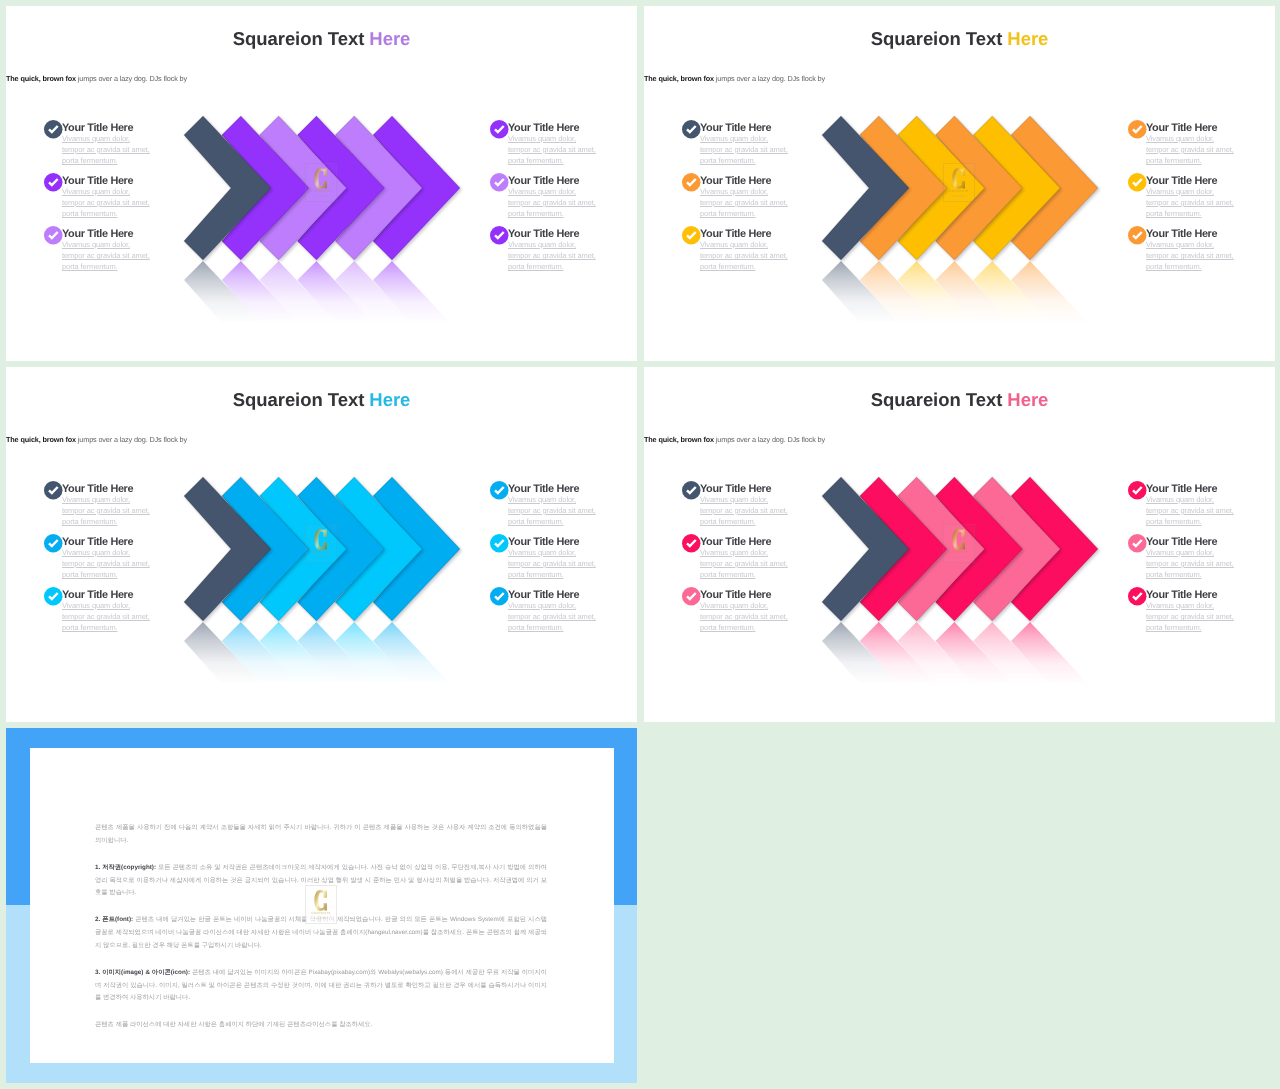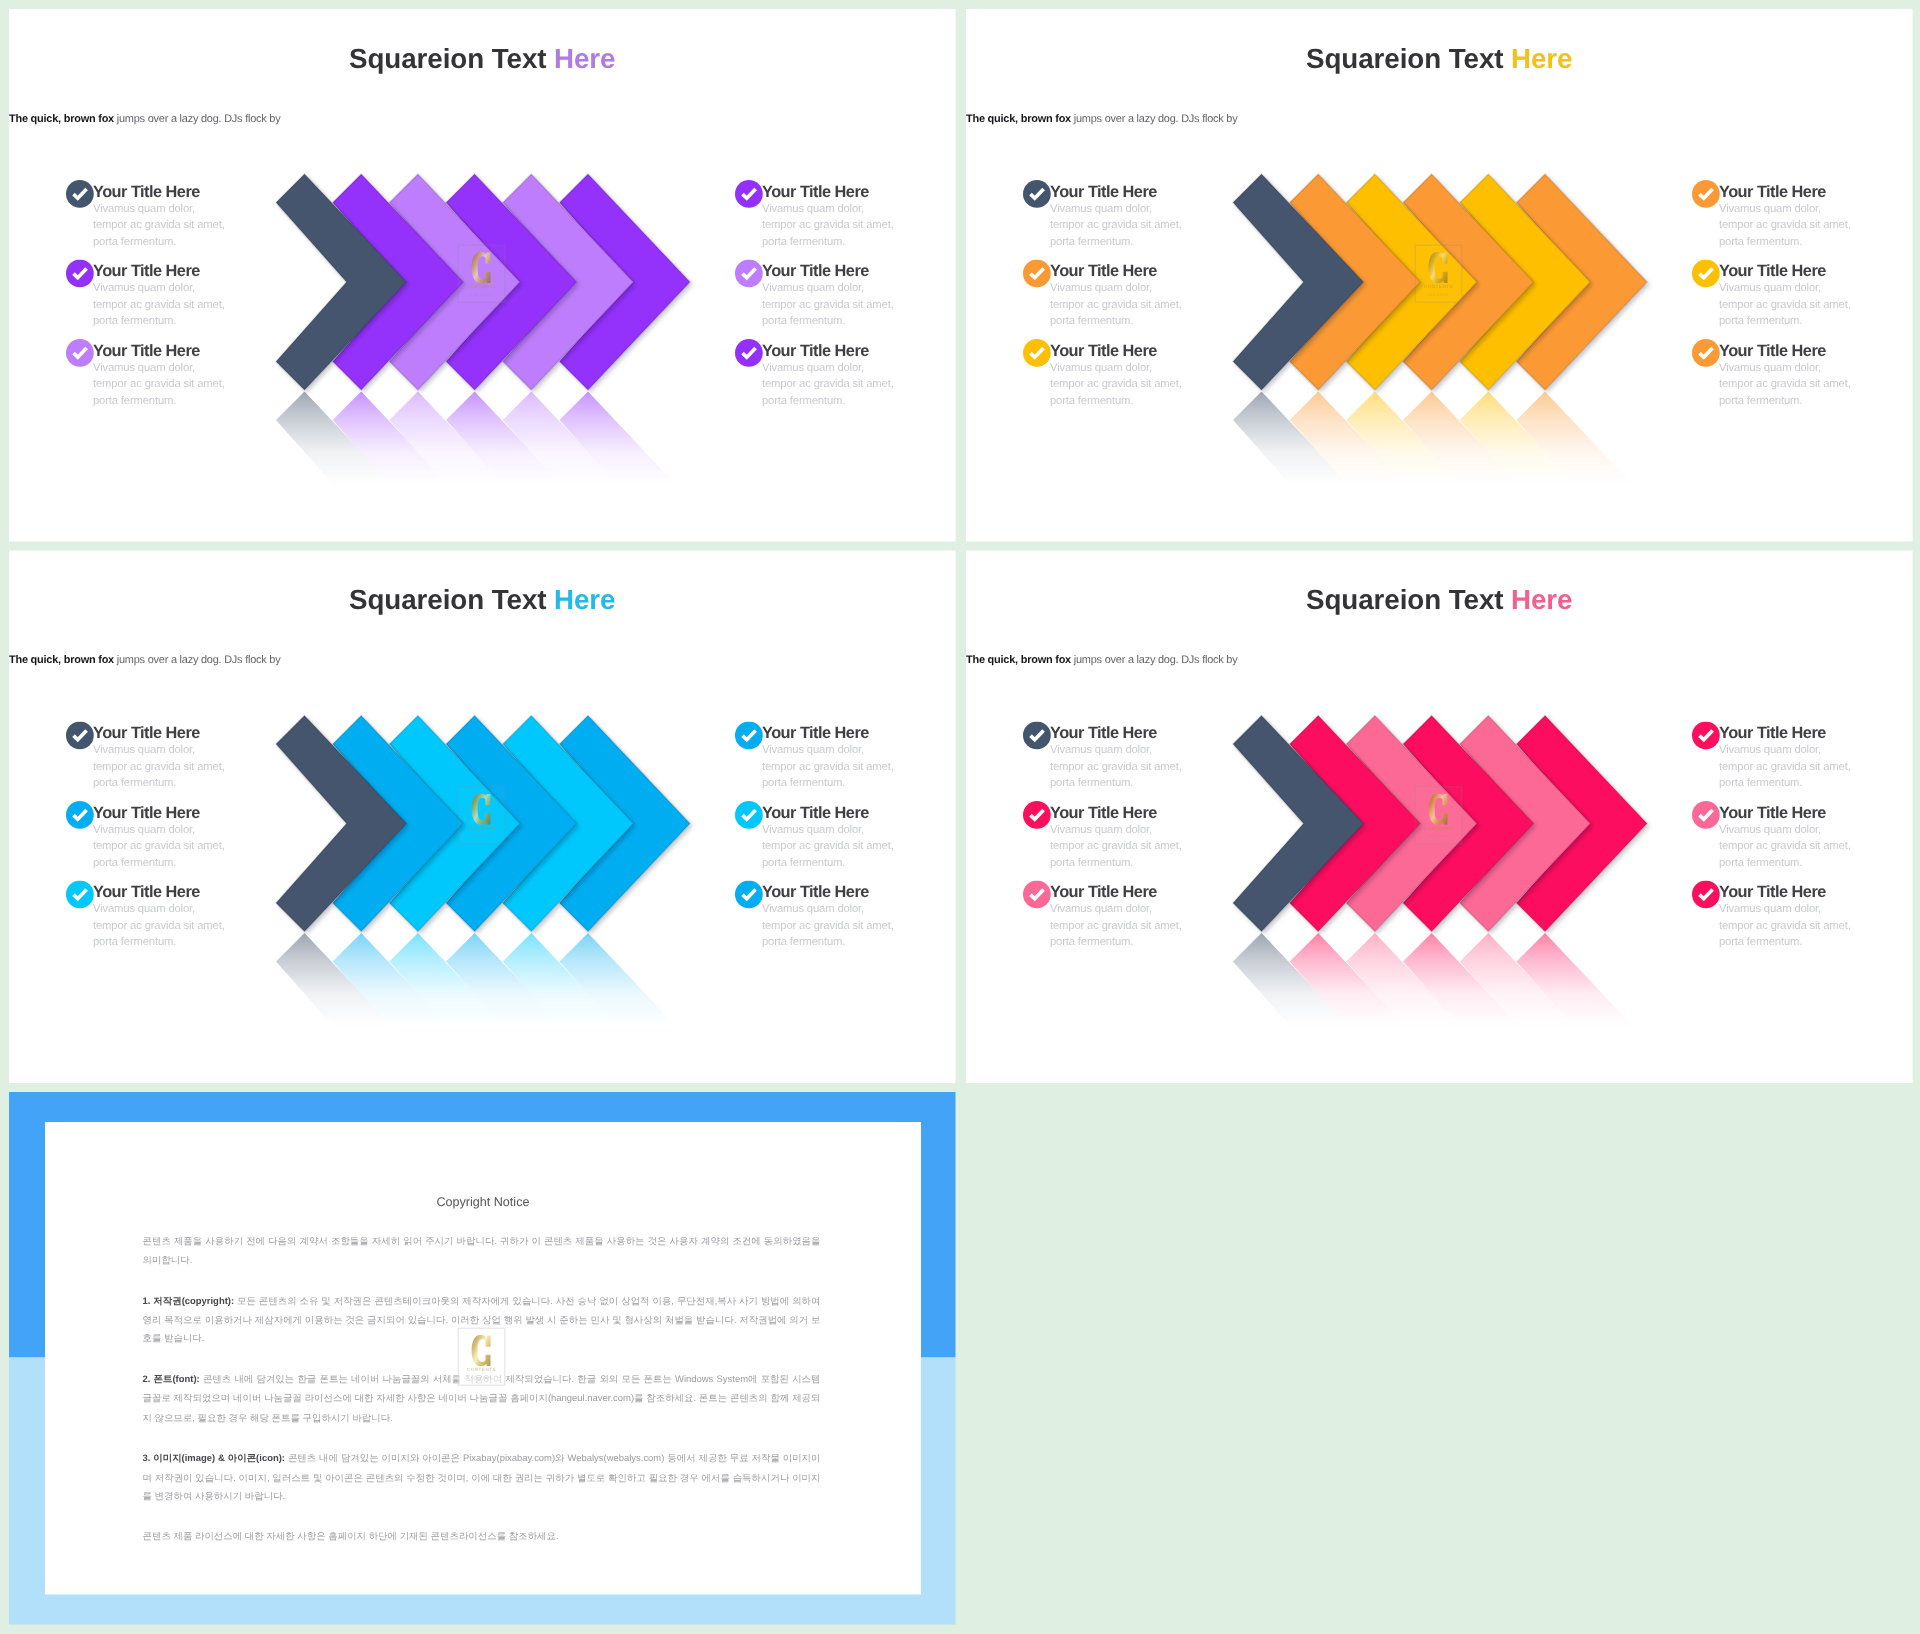--- a/index.html
+++ b/index.html
@@ -17,21 +17,21 @@
          font-size:7.3px;color:#63636a;white-space:nowrap;line-height:10px;letter-spacing:-0.15px;margin-top:24px;}
   .s-sub b{color:#16161a;font-weight:700;}
 
   
   .col{position:absolute;width:150px;}
   .item{position:absolute;left:0;width:150px;}
   .ic{position:absolute;left:0;top:-2px;width:18.5px;height:18.5px;}
   .ic svg{display:block;width:18.5px;height:18.5px;}
   .itxt{margin-left:18px;}
   .it-title{font-size:10.9px;font-weight:600;color:#3f3f45;line-height:12px;letter-spacing:-0.35px;white-space:nowrap;}
-  .it-body{font-size:7.5px;color:#c9cacf;line-height:11.3px;margin-top:-1.5px;letter-spacing:-0.1px;white-space:nowrap;}
+  .it-body{font-size:7.5px;color:#c9cacf;line-height:11.3px;margin-top:-1.5px;letter-spacing:-0.1px;white-space:nowrap;text-decoration:underline;}
 
   
   .chev-wrap{position:absolute;width:300px;height:144px;}
   .chev-wrap svg{display:block;}
   .chev-main{position:absolute;left:0;top:0;z-index:2;}
   .chev-refl-box{position:absolute;left:0;top:145px;width:300px;height:78px;overflow:hidden;z-index:1;
      -webkit-mask-image:linear-gradient(to bottom,rgba(0,0,0,0.52) 0%,rgba(0,0,0,0.30) 22%,rgba(0,0,0,0.08) 52%,rgba(0,0,0,0) 80%);
              mask-image:linear-gradient(to bottom,rgba(0,0,0,0.52) 0%,rgba(0,0,0,0.30) 22%,rgba(0,0,0,0.08) 52%,rgba(0,0,0,0) 80%);}
   .chev-refl{transform:scaleY(-1);transform-origin:50% 50%;}
 
@@ -726,21 +726,20 @@
           </svg>
         </div>
         <div class="wm-t1">CONTENTS</div>
         <div class="wm-t2">TAKEOUT</div>
       </div>
     </div>
     <div id="cp">
       <div class="frame-top"></div>
       <div class="frame-bot"></div>
       <div class="sheet">
-        <div class="cp-h2">Copyright Notice</div>
         <div class="cp-body">
           <p>콘텐츠 제품을 사용하기 전에 다음의 계약서 조항들을 자세히 읽어 주시기 바랍니다. 귀하가 이 콘텐츠 제품을 사용하는 것은 사용자 계약의 조건에 동의하였음을 의미합니다.</p>
           <p><b>1. 저작권(copyright):</b> 모든 콘텐츠의 소유 및 저작권은 콘텐츠테이크아웃의 제작자에게 있습니다. 사전 승낙 없이 상업적 이용, 무단전재,복사 사기 방법에 의하여 영리 목적으로 이용하거나 제삼자에게 이용하는 것은 금지되어 있습니다. 이러한 상업 행위 발생 시 준하는 민사 및 형사상의 처벌을 받습니다. 저작권법에 의거 보호를 받습니다.</p>
           <p><b>2. 폰트(font):</b> 콘텐츠 내에 담겨있는 한글 폰트는 네이버 나눔글꼴의 서체를 적용하여 제작되었습니다. 한글 외의 모든 폰트는 Windows System에 포함된 시스템 글꼴로 제작되었으며 네이버 나눔글꼴 라이선스에 대한 자세한 사항은 네이버 나눔글꼴 홈페이지(hangeul.naver.com)를 참조하세요. 폰트는 콘텐츠의 함께 제공되지 않으므로, 필요한 경우 해당 폰트를 구입하시기 바랍니다.</p>
           <p><b>3. 이미지(image) &amp; 아이콘(icon):</b> 콘텐츠 내에 담겨있는 이미지와 아이콘은 Pixabay(pixabay.com)와 Webalys(webalys.com) 등에서 제공한 무료 저작물 이미지이며 저작권이 있습니다. 이미지, 일러스트 및 아이콘은 콘텐츠의 수정한 것이며, 이에 대한 권리는 귀하가 별도로 확인하고 필요한 경우 에서를 습득하시거나 이미지를 변경하여 사용하시기 바랍니다.</p>
           <p>콘텐츠 제품 라이선스에 대한 자세한 사항은 홈페이지 하단에 기재된 콘텐츠라이선스를 참조하세요.</p>
         </div>
       </div>
       <div class="wm" style="left:299px;top:157px;">
         <div class="wm-box"></div>

